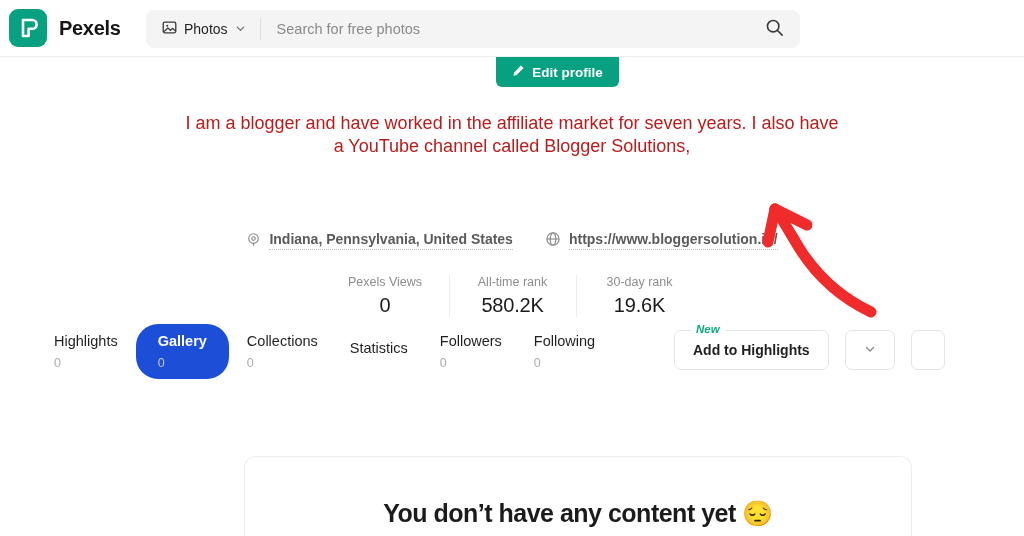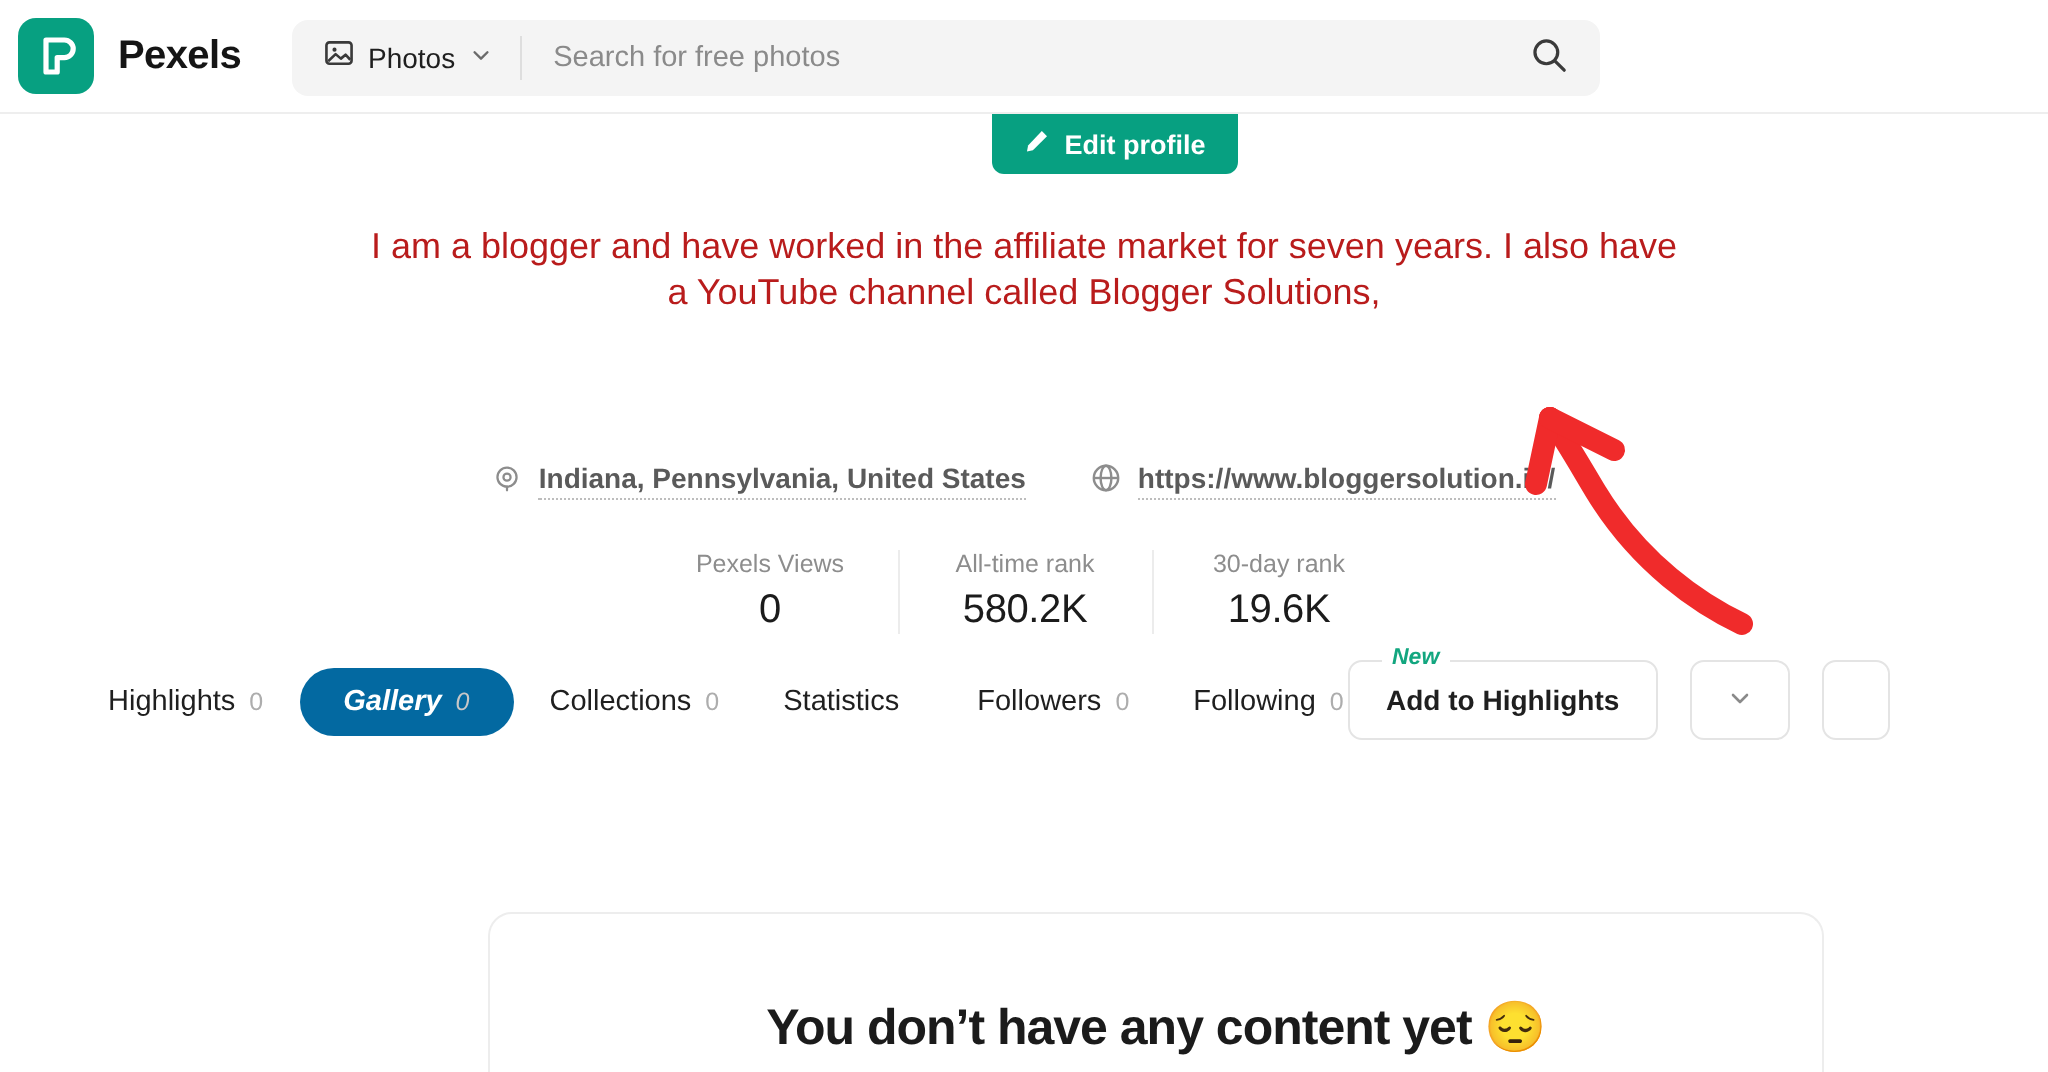--- a/index.html
+++ b/index.html
@@ -259,29 +259,29 @@
   .tab {
     display: flex;
     align-items: baseline;
     gap: 7px;
     padding: 9px 14px;
     border-radius: 22px;
     font-size: 14.5px;
     color: #1f1f1f;
     cursor: pointer;
     white-space: nowrap;
+    flex-direction: column;
   }
   .tab .count { font-size: 12.5px; color: #adadad; }
 
   .tab.active {
-    background: #0369a1;
+    background: #1d4ed8;
     color: #ffffff;
     font-weight: bold;
     padding: 9px 22px;
-    font-style: italic;
   }
   .tab.active .count { color: #c7c7c7; font-weight: normal; }
 
   .tab-actions {
     position: absolute;
     left: 674px;
     top: 2px;
     display: flex;
     align-items: center;
     gap: 16px;

